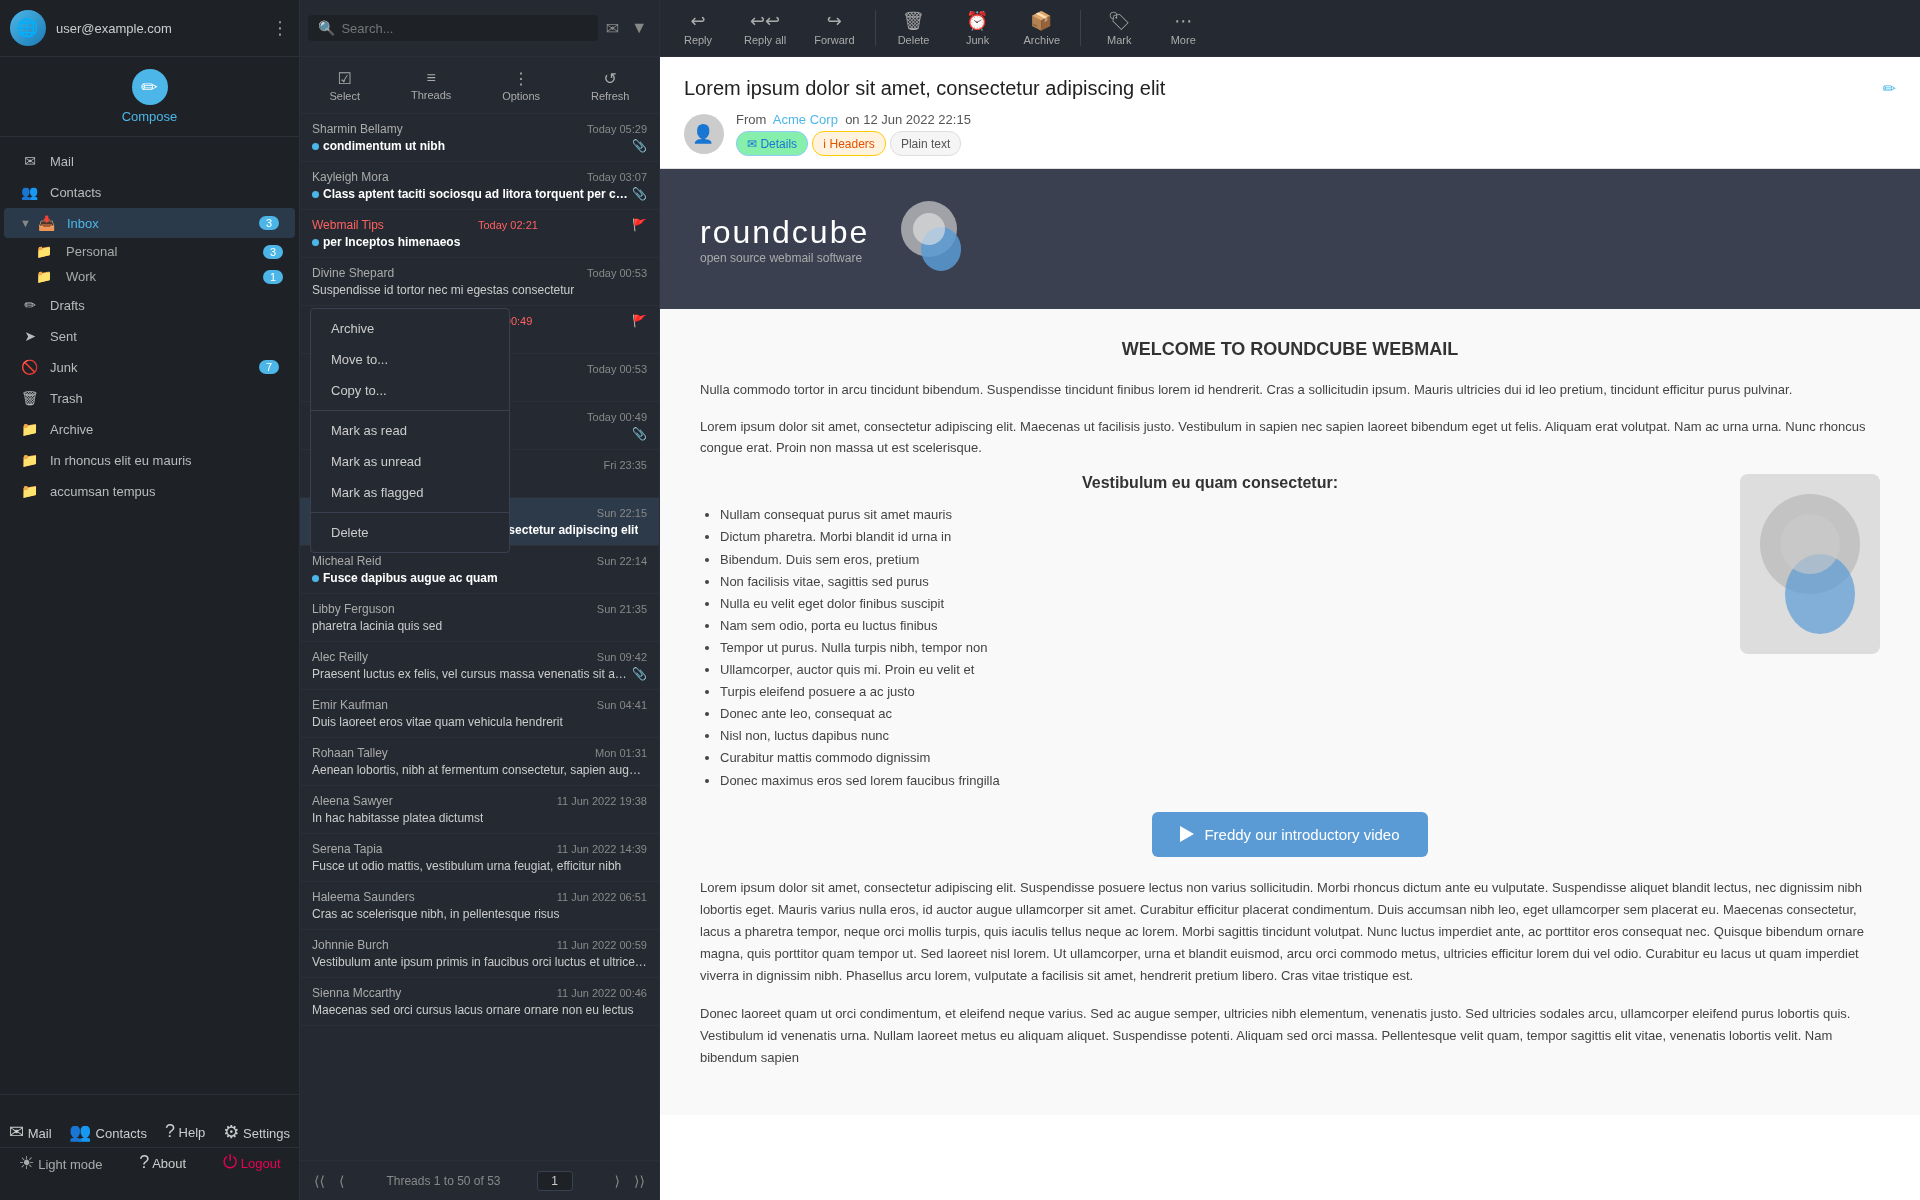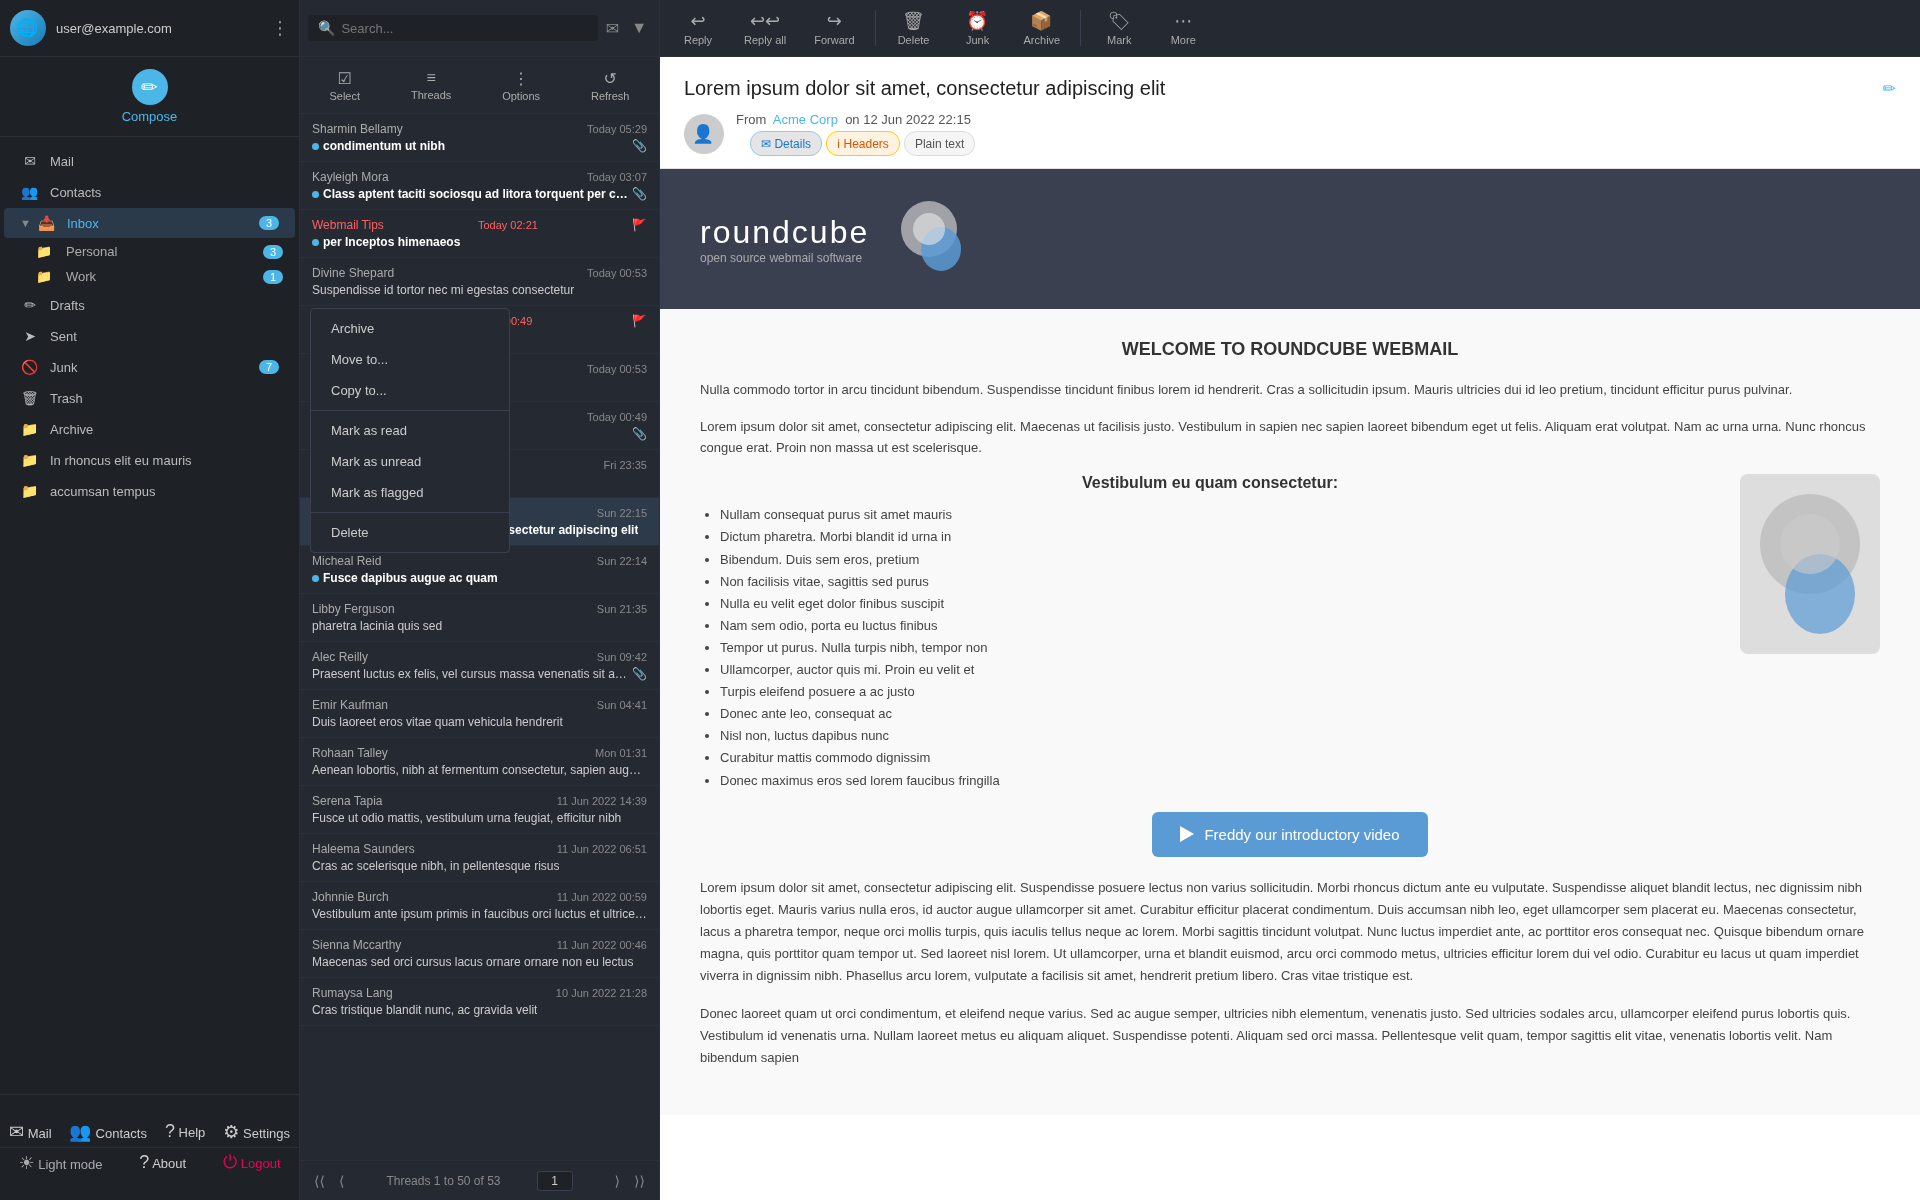--- a/index.html
+++ b/index.html
@@ -87,21 +87,21 @@
     .email-title-row { display: flex; align-items: center; gap: 8px; margin-bottom: 12px; }
     .email-view-title { font-size: 20px; color: #222; font-weight: normal; flex: 1; }
     .email-edit-icon { color: #4db6e8; cursor: pointer; font-size: 16px; }
     .email-meta { display: flex; align-items: center; gap: 12px; }
     .sender-avatar { width: 40px; height: 40px; border-radius: 50%; background: #ccc; display: flex; align-items: center; justify-content: center; font-size: 18px; color: #888; flex-shrink: 0; }
     .email-meta-info { flex: 1; }
     .from-line { font-size: 13px; color: #555; margin-bottom: 4px; }
     .from-name { color: #4db6e8; cursor: pointer; }
     .email-meta-tabs { display: flex; gap: 4px; }
     .meta-tab { padding: 3px 10px; border-radius: 12px; font-size: 12px; cursor: pointer; display: flex; align-items: center; gap: 4px; }
-    .meta-tab.details { background: #e5e5e5; color: #1976d2; border: 1px solid #90caf9; margin-left: 14px; }
+    .meta-tab.details { background: #86efac; color: #1976d2; border: 1px solid #90caf9; }
     .meta-tab.headers { background: #fff3e0; color: #e65100; border: 1px solid #ffcc02; }
     .meta-tab.plain { background: #f5f5f5; color: #555; border: 1px solid #ddd; }
 
     
     .rc-email-container { background: #fff; }
     .rc-dark-header { background: #3a4050; padding: 30px 40px; display: flex; align-items: center; justify-content: flex-start; }
     .rc-logo-area { display: flex; align-items: center; gap: 20px; }
     .rc-content-area { padding: 30px 40px; background: #f9f9f9; }
     .rc-welcome-title { text-align: center; font-size: 18px; font-weight: bold; color: #333; margin-bottom: 20px; }
     .rc-paragraph { color: #444; font-size: 13px; line-height: 1.6; margin-bottom: 16px; }
@@ -417,20 +417,29 @@
       <div class="email-item">
         <div class="email-header-row">
           <span class="email-sender">Rohaan Talley</span>
           <span class="email-time">Mon 01:31</span>
         </div>
         <div class="email-subject-row">
           <span class="email-subject">Aenean lobortis, nibh at fermentum consectetur, sapien augue vol...</span>
         </div>
       </div>
 
+      <div class="email-item">
+        <div class="email-header-row">
+          <span class="email-sender">Aleena Sawyer</span>
+          <span class="email-time">11 Jun 2022 19:38</span>
+        </div>
+        <div class="email-subject-row">
+          <span class="email-subject">In hac habitasse platea dictumst</span>
+        </div>
+      </div>
 
       <div class="email-item">
         <div class="email-header-row">
           <span class="email-sender">Serena Tapia</span>
           <span class="email-time">11 Jun 2022 14:39</span>
         </div>
         <div class="email-subject-row">
           <span class="email-subject">Fusce ut odio mattis, vestibulum urna feugiat, efficitur nibh</span>
         </div>
       </div>
@@ -458,29 +467,20 @@
       <div class="email-item">
         <div class="email-header-row">
           <span class="email-sender">Sienna Mccarthy</span>
           <span class="email-time">11 Jun 2022 00:46</span>
         </div>
         <div class="email-subject-row">
           <span class="email-subject">Maecenas sed orci cursus lacus ornare ornare non eu lectus</span>
         </div>
       </div>
 
-      <div class="email-item">
-        <div class="email-header-row">
-          <span class="email-sender">Rumaysa Lang</span>
-          <span class="email-time">10 Jun 2022 21:28</span>
-        </div>
-        <div class="email-subject-row">
-          <span class="email-subject">Cras tristique blandit nunc, ac gravida velit</span>
-        </div>
-      </div>
     </div>
 
     <div class="email-list-footer">
       <div class="nav-arrows">
         <span class="nav-arrow">⟨⟨</span>
         <span class="nav-arrow">⟨</span>
       </div>
       <span class="page-info">Threads 1 to 50 of 53</span>
       <input class="page-input" type="text" value="1" style="">
       <div class="nav-arrows">

